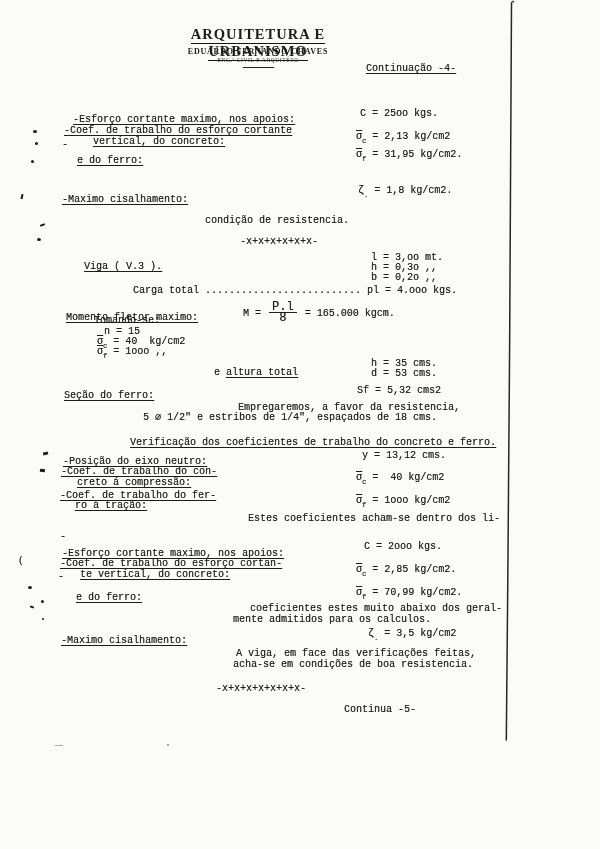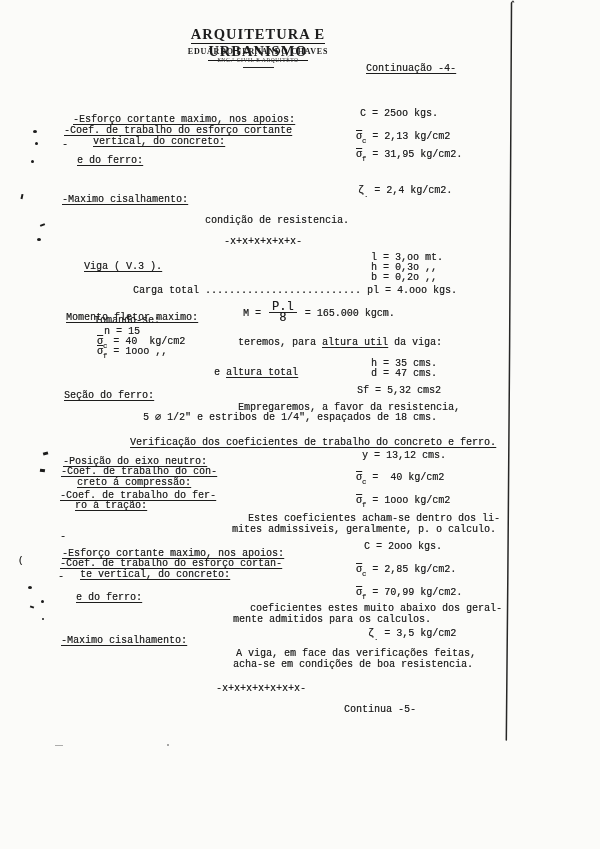--- a/index.html
+++ b/index.html
@@ -42,57 +42,55 @@
 
   <div class="t u" style="left:73px;top:107px">-Esforço cortante maximo, nos apoios:</div>
   <div class="t" style="left:360px;top:108px">C = 25oo kgs.</div>
   <div class="t u" style="left:64px;top:118px">-Coef. de trabalho do esforço cortante</div>
   <div class="t u" style="left:93px;top:129px">vertical, do concreto:</div>
   <div class="t" style="left:356px;top:131px"><span class="sg">σ</span><sub>c</sub><span> = 2,13 kg/cm2</span></div>
   <div class="t" style="left:62px;top:139px">-</div>
   <div class="t u" style="left:77px;top:148px">e do ferro:</div>
   <div class="t" style="left:356px;top:149px"><span class="sg">σ</span><sub>f</sub><span> = 31,95 kg/cm2.</span></div>
   <div class="t u" style="left:62px;top:187px">-Maximo cisalhamento:</div>
-  <div class="t" style="left:358px;top:185px"><span>ζ</span><sub>.</sub><span> = 2,4 kg/cm2.</span></div>
+  <div class="t" style="left:358px;top:185px"><span>ζ</span><sub>.</sub><span> = 1,8 kg/cm2.</span></div>
   <div class="t" style="left:205px;top:215px">condição de resistencia.</div>
-  <div class="t" style="left:224px;top:236px">-x+x+x+x+x+x-</div>
+  <div class="t" style="left:240px;top:236px">-x+x+x+x+x+x-</div>
 
   <div class="t u" style="left:84px;top:254px">Viga ( V.3 ).</div>
   <div class="t" style="left:371px;top:252px">l = 3,oo mt.</div>
   <div class="t" style="left:371px;top:262px">h = 0,3o ,,</div>
   <div class="t" style="left:371px;top:272px">b = 0,2o ,,</div>
   <div class="t" style="left:133px;top:285px">Carga total .......................... pl = 4.ooo kgs.</div>
 
   <div class="t u" style="left:66px;top:305px">Momento fletor maximo:</div>
   <div class="t" style="left:243px;top:303px"><span>M = </span><span class="frac"><span class="num">P.l</span><span class="den">8</span></span><span> = 165.000 kgcm.</span></div>
   <div class="t" style="left:94px;top:315px">Tomando-se:</div>
   <div class="t" style="left:104px;top:326px">n = 15</div>
   <div class="t" style="left:97px;top:336px"><span class="sg">σ</span><sub>c</sub><span> = 40  kg/cm2</span></div>
-  <div class="t" style="left:238px;top:337px"><span>teremos, para </span><span class="u">altura util</span><span> da viga:</span></div>
   <div class="t" style="left:97px;top:346px"><span class="sg">σ</span><sub>f</sub><span> = 1ooo ,,</span></div>
   <div class="t" style="left:371px;top:358px">h = 35 cms.</div>
   <div class="t" style="left:214px;top:367px"><span>e </span><span class="u">altura total</span></div>
-  <div class="t" style="left:371px;top:368px">d = 47 cms.</div>
+  <div class="t" style="left:371px;top:368px">d = 53 cms.</div>
   <div class="t u" style="left:64px;top:383px">Seção do ferro:</div>
   <div class="t" style="left:357px;top:385px">Sf = 5,32 cms2</div>
 
   <div class="t" style="left:238px;top:402px">Empregaremos, a favor da resistencia,</div>
   <div class="t" style="left:143px;top:412px">5 ∅ 1/2" e estribos de 1/4", espaçados de 18 cms.</div>
   <div class="t u" style="left:130px;top:430px">Verificação dos coeficientes de trabalho do concreto e ferro.</div>
 
   <div class="t u" style="left:63px;top:449px">-Posição do eixo neutro:</div>
   <div class="t" style="left:362px;top:450px">y = 13,12 cms.</div>
   <div class="t u" style="left:61px;top:459px">-Coef. de trabalho do con-</div>
   <div class="t u" style="left:77px;top:470px">creto á compressão:</div>
   <div class="t" style="left:356px;top:472px"><span class="sg">σ</span><sub>c</sub><span> =  40 kg/cm2</span></div>
   <div class="t u" style="left:60px;top:483px">-Coef. de trabalho do fer-</div>
   <div class="t u" style="left:75px;top:493px">ro á tração:</div>
   <div class="t" style="left:356px;top:495px"><span class="sg">σ</span><sub>f</sub><span> = 1ooo kg/cm2</span></div>
   <div class="t" style="left:248px;top:513px">Estes coeficientes acham-se dentro dos li-</div>
-  <div class="t" style="left:232px;top:524px">mites admissiveis, geralmente, p. o calculo.</div>
 
   <div class="t" style="left:60px;top:531px">-</div>
   <div class="t u" style="left:62px;top:541px">-Esforço cortante maximo, nos apoios:</div>
   <div class="t" style="left:364px;top:541px">C = 2ooo kgs.</div>
   <div class="t u" style="left:60px;top:551px">-Coef. de trabalho do esforço cortan-</div>
   <div class="t u" style="left:80px;top:562px">te vertical, do concreto:</div>
   <div class="t" style="left:356px;top:564px"><span class="sg">σ</span><sub>c</sub><span> = 2,85 kg/cm2.</span></div>
   <div class="t" style="left:58px;top:571px">-</div>
   <div class="t u" style="left:76px;top:585px">e do ferro:</div>
   <div class="t" style="left:356px;top:587px"><span class="sg">σ</span><sub>f</sub><span> = 70,99 kg/cm2.</span></div>

